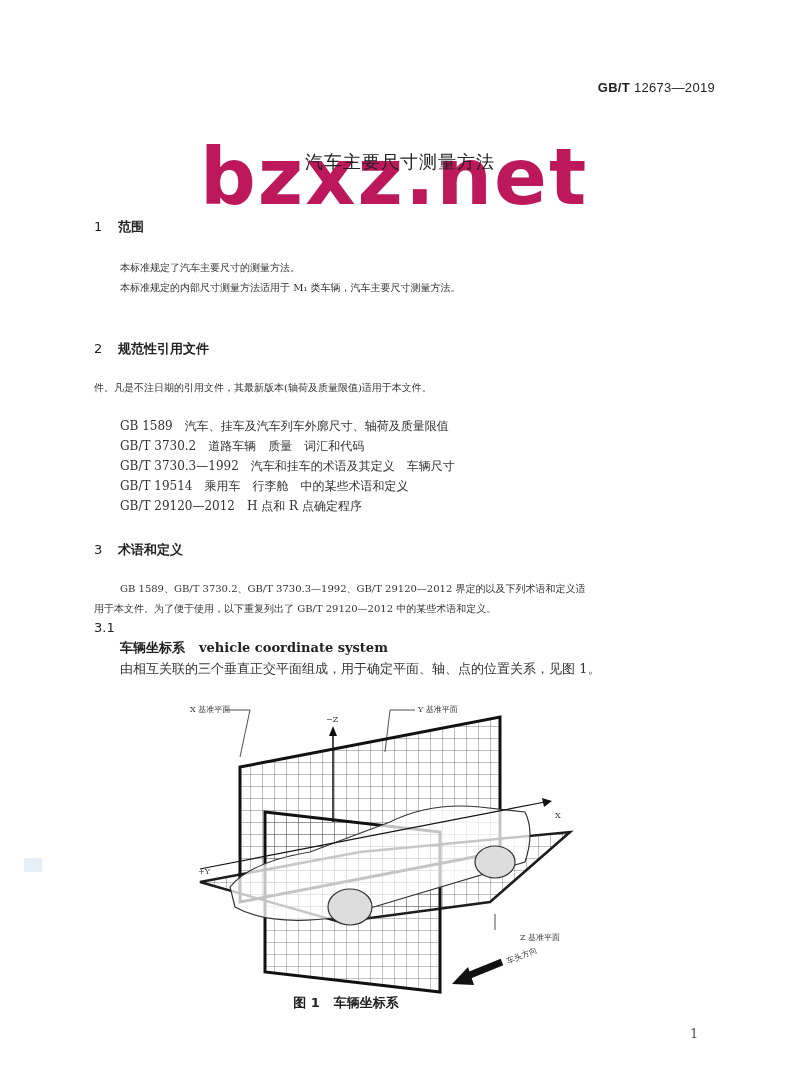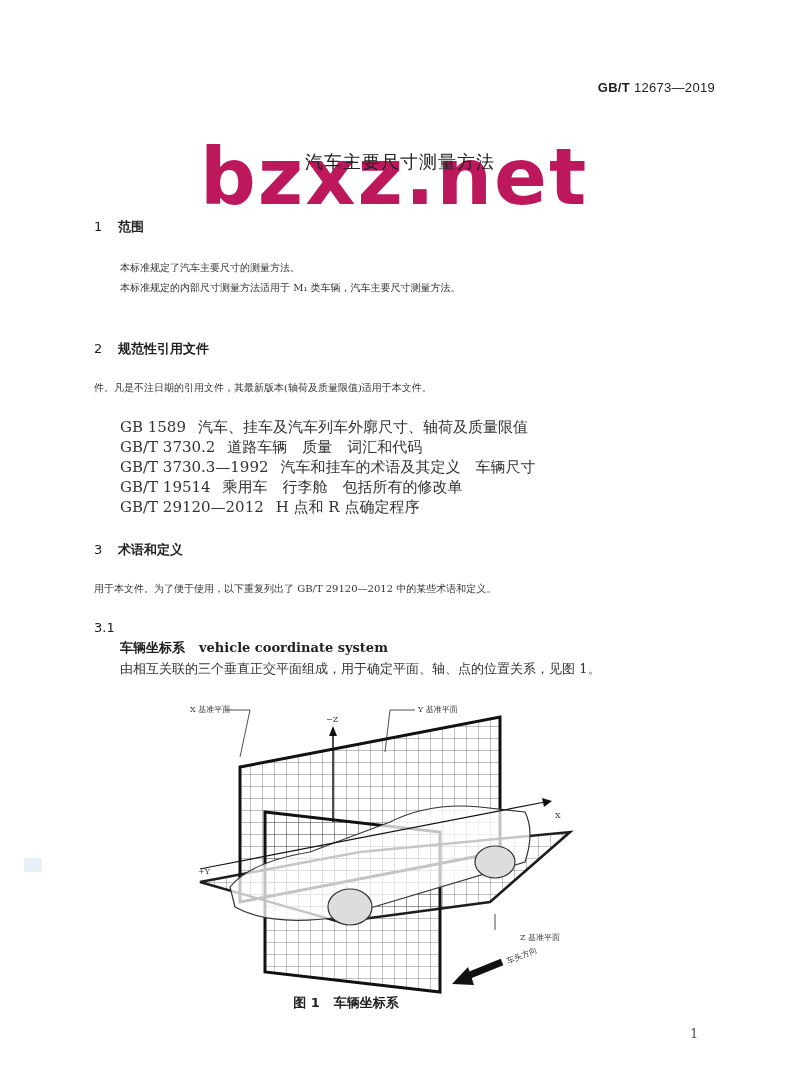--- a/index.html
+++ b/index.html
@@ -11,21 +11,21 @@
   .watermark { position: absolute; left: 200px; top: 132px; font-family: "DejaVu Sans", sans-serif;
                font-size: 78px; font-weight: bold; color: #be185d; letter-spacing: 2px; }
   .doc-title { position: absolute; left: 0; width: 800px; top: 150px; text-align: center;
                font-family: "DejaVu Sans", sans-serif; font-size: 18px; color: #222; letter-spacing: 1px; }
   .sec-head { position: absolute; left: 94px; font-family: "DejaVu Sans", sans-serif; font-size: 13px;
               font-weight: bold; color: #222; }
   .sec-head .n { display: inline-block; width: 24px; font-weight: normal; }
   .para { position: absolute; left: 94px; width: 630px; font-size: 10px; line-height: 20px; color: #333; }
   .para .line { white-space: nowrap; }
   .indent { padding-left: 26px; }
-  .ref-line { position: absolute; left: 120px; font-size: 15px; color: #333; white-space: nowrap; }
+  .ref-line { position: absolute; left: 120px; font-size: 12px; color: #333; white-space: nowrap; }
   .ref-line .code { display: inline-block; margin-right: 12px; }
   .term-no { position: absolute; left: 94px; top: 620px; font-family: "DejaVu Sans", sans-serif; font-size: 13px; color: #222; }
   .term-head { position: absolute; left: 120px; top: 639px; font-size: 13px; font-weight: bold; color: #222; white-space: nowrap; }
   .term-head .en { margin-left: 14px; }
   .term-def { position: absolute; left: 120px; top: 660px; font-size: 13px; color: #333; white-space: nowrap; }
   .figure { position: absolute; left: 190px; top: 678px; width: 390px; height: 300px; margin-top: 24px; }
   .fig-caption { position: absolute; left: 0; width: 692px; top: 994px; text-align: center;
                  font-family: "DejaVu Sans", sans-serif; font-size: 13px; font-weight: bold; color: #222; }
   .fig-caption .sp { display: inline-block; width: 14px; }
   .page-no { position: absolute; left: 690px; top: 1026px; font-size: 13px; color: #555; }
@@ -60,30 +60,31 @@
 <div class="ref-line" style="top:418px;">
   <span class="code">GB 1589</span><span>汽车、挂车及汽车列车外廓尺寸、轴荷及质量限值</span>
 </div>
 <div class="ref-line" style="top:438px;">
   <span class="code">GB/T 3730.2</span><span>道路车辆　质量　词汇和代码</span>
 </div>
 <div class="ref-line" style="top:458px;">
   <span class="code">GB/T 3730.3—1992</span><span>汽车和挂车的术语及其定义　车辆尺寸</span>
 </div>
 <div class="ref-line" style="top:478px;">
-  <span class="code">GB/T 19514</span><span>乘用车　行李舱　包括所有的修改单</span>
+  <span class="code">GB/T 19514</span><span>乘用车　行李舱　中的某些术语和定义</span>
 </div>
 <div class="ref-line" style="top:498px;">
   <span class="code">GB/T 29120—2012</span><span>H 点和 R 点确定程序</span>
 </div>
 
 <div class="sec-head" style="top:541px;">
   <span class="n">3</span><span>术语和定义</span>
 </div>
 <div class="para" style="top:579px;">
+  <div class="line indent">GB 1589、GB/T 3730.2、GB/T 3730.3—1992、GB/T 29120—2012 界定的以及下列术语和定义适</div>
   <div class="line">用于本文件。为了便于使用，以下重复列出了 GB/T 29120—2012 中的某些术语和定义。</div>
 </div>
 <div class="term-no">3.1</div>
 <div class="term-head">
   <span>车辆坐标系</span><span class="en">vehicle coordinate system</span>
 </div>
 <div class="term-def">由相互关联的三个垂直正交平面组成，用于确定平面、轴、点的位置关系，见图 1。</div>
 
 <div class="figure">
   <svg width="390" height="300" viewBox="0 0 390 300">

